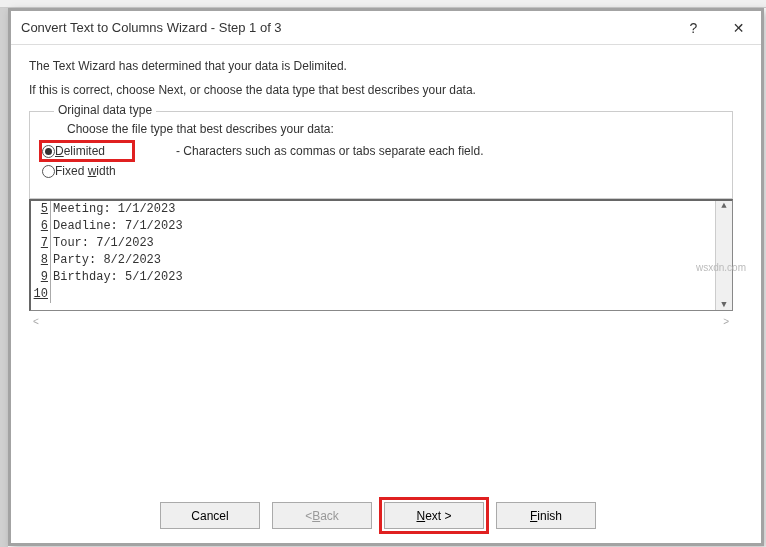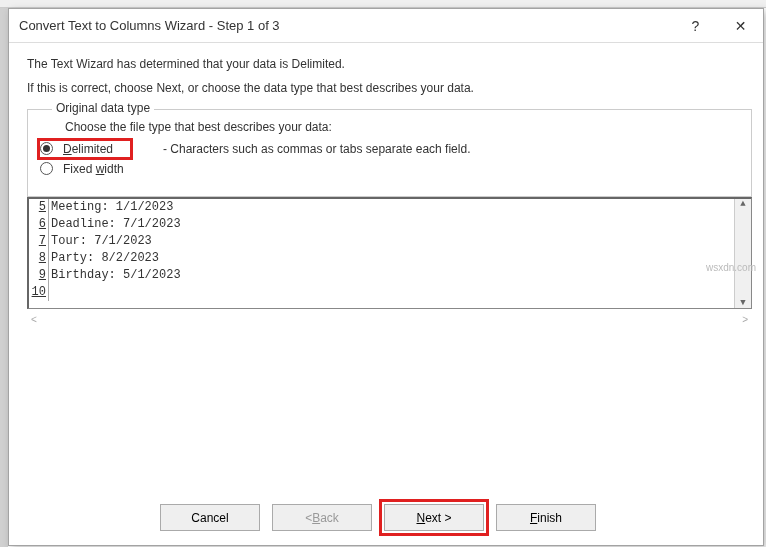--- a/index.html
+++ b/index.html
@@ -29,21 +29,21 @@
       position: absolute;
       top: 8px; left: 8px; right: 0; bottom: 0;
       background: #fff;
     }
     .dialog {
       position: absolute;
       top: 8px; left: 8px;
       width: 756px;
       height: 538px;
       background: #fff;
-      border: 1px solid #a3a3a3;
+      border: 3px solid #a3a3a3;
       box-shadow: 3px 3px 8px rgba(0,0,0,0.25);
       display: flex;
       flex-direction: column;
     }
     .titlebar {
       height: 34px;
       border-bottom: 1px solid #ddd;
       display: flex;
       align-items: center;
       padding-left: 10px;
@@ -58,21 +58,21 @@
       width: 45px;
       height: 34px;
       display: flex;
       align-items: center;
       justify-content: center;
       font-size: 14px;
       color: #333;
       cursor: pointer;
     }
     .content {
-      padding: 14px 11px 8px 18px;
+      padding: 14px 28px 8px 18px;
       flex: 1;
       display: flex;
       flex-direction: column;
       color: #333;
     }
     .intro-line { margin-bottom: 10px; font-size: 12px; }
     .fieldset {
       border: 1px solid #ccc;
       margin-top: 4px;
       padding: 10px 12px 14px 12px;
@@ -82,23 +82,23 @@
       position: absolute;
       top: -9px;
       left: 24px;
       background: #fff;
       padding: 0 4px;
       font-size: 12px;
     }
     .choose-line { margin-bottom: 8px; margin-left: 25px; }
     .radio-row {
       display: flex;
-      align-items: flex-start;
+      align-items: flex-end;
       margin-bottom: 6px;
-      gap: 10px;
+      gap: 0;
     }
     .radio {
       width: 13px; height: 13px;
       border: 1px solid #555;
       border-radius: 50%;
       display: flex;
       align-items: center;
       justify-content: center;
       cursor: pointer;
       background: #fff;
@@ -107,21 +107,21 @@
       content: '';
       width: 7px; height: 7px;
       background: #333;
       border-radius: 50%;
     }
     .radio-label {
       min-width: 90px;
       cursor: pointer;
     }
     .radio-label .ul { text-decoration: underline; }
-    .radio-desc { color: #333; }
+    .radio-desc { color: #333; margin-left: 31px; }
     .highlight-delimited {
       position: absolute;
       border: 3px solid #e02020;
       pointer-events: none;
     }
     .preview-label { margin-top: auto; padding-top: 50px; margin-bottom: 6px; }
     .preview-box {
       border: 1px solid #888;
       border-top: 2px solid #666;
       border-left: 2px solid #666;
@@ -187,21 +187,21 @@
     }
     .btn.disabled { color: #999; cursor: default; }
     .btn .ul { text-decoration: underline; }
     .highlight-next {
       border: 3px solid #e02020;
       padding: 2px;
       margin: -5px;
     }
     .watermark {
       position: absolute;
-      right: 10px;
+      right: 20px;
       top: 262px;
       font-size: 10px;
       color: #bbb;
       font-family: Arial, sans-serif;
     }
   </style>
 </head>
 <body>
 
 <div class="bg-ribbon"></div>

